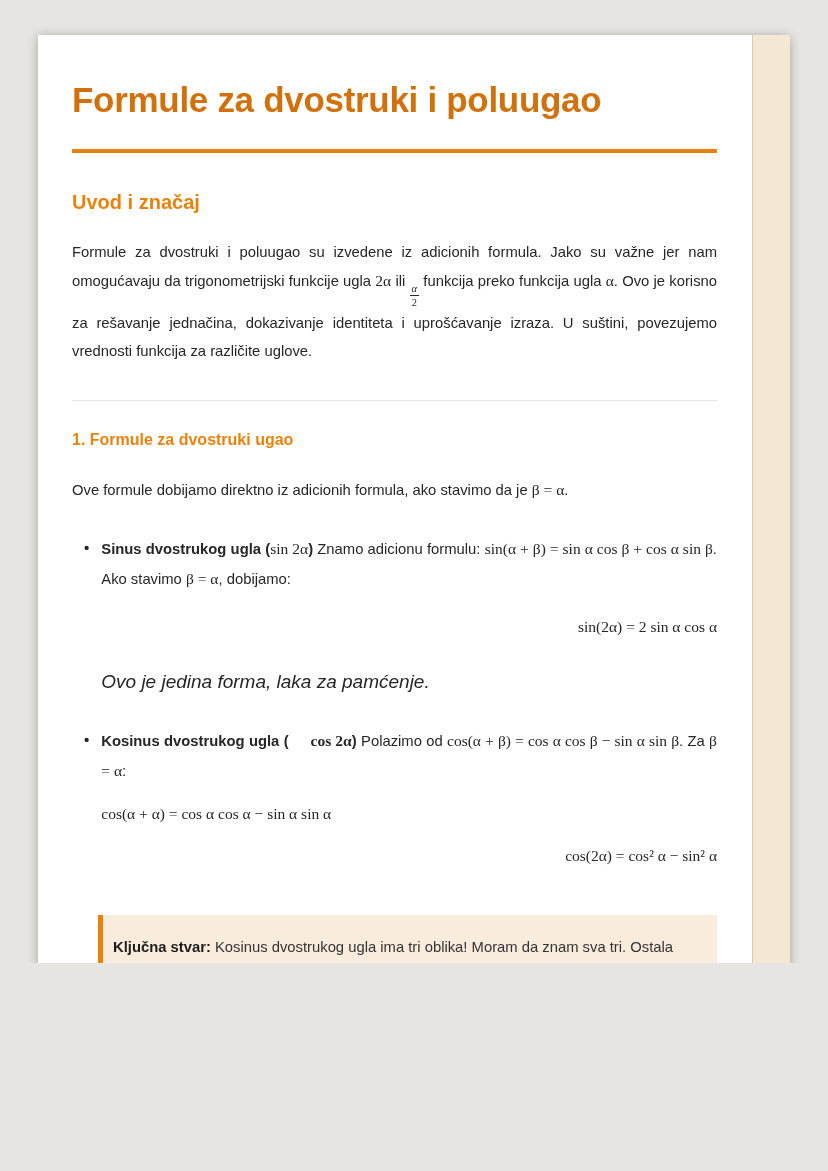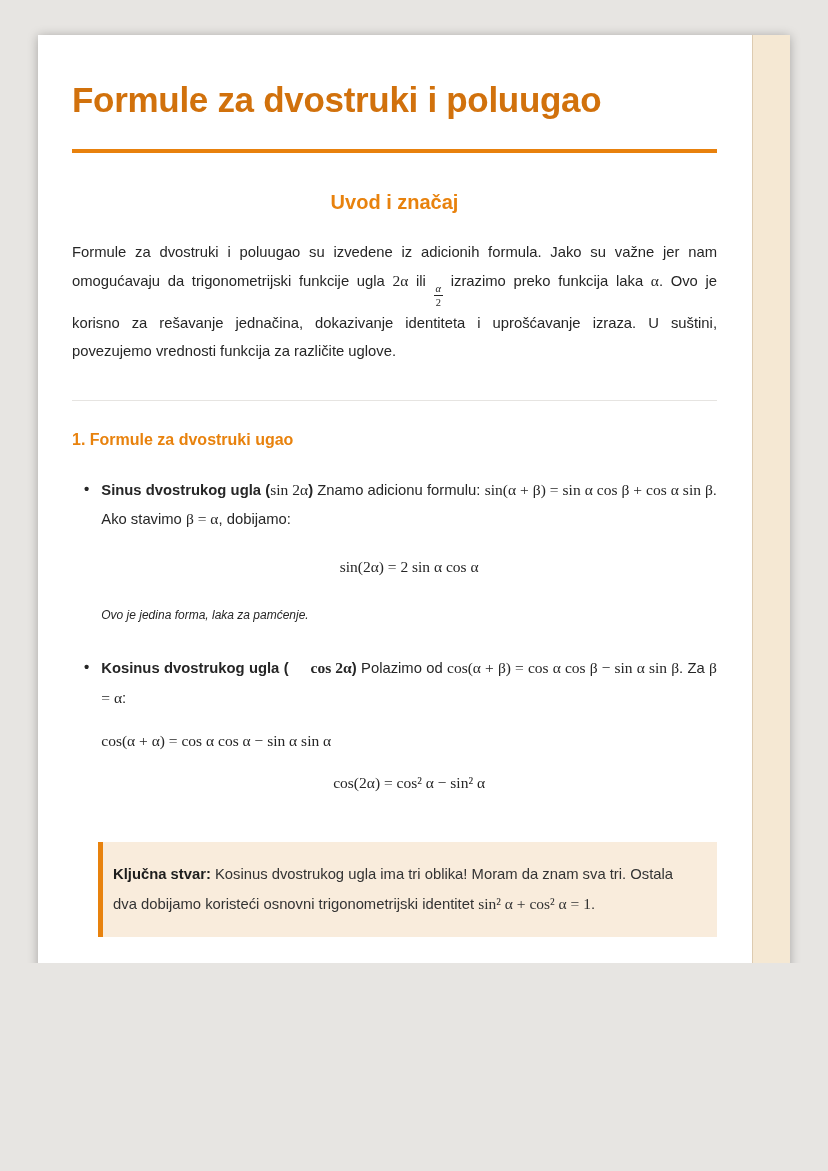--- a/index.html
+++ b/index.html
@@ -34,21 +34,20 @@
     color:#d1710c; letter-spacing:-0.3px;
     margin-bottom:26px;
   }
   .title-rule {
     height:4px; background:#e8810d; border:none;
     margin-bottom:38px;
   }
   h2.section-heading {
     font-size:20px; font-weight:700; color:#e8820d;
     margin-bottom:24px;
-    text-align:center;
   }
   h3.subsection-heading {
     font-size:16px; font-weight:700; color:#e8820d;
     margin-bottom:26px;
   }
   p.body-text {
     font-size:14.8px; line-height:1.92;
     text-align:justify;
   }
   .soft-rule {
@@ -78,26 +77,26 @@
     font-size:15px; line-height:1.9; font-weight:700;
     flex:0 0 auto;
   }
   .bullet-body { flex:1 1 auto; }
   .display-math {
     font-family:"Liberation Serif", serif;
     font-size:15.5px;
     margin:20px 0 6px 0;
   }
   .display-math.centered {
-    text-align:center;
+    text-align:right;
     margin:24px 0 10px 0;
   }
   .note {
     font-style:italic;
-    font-size:12px; line-height:1.9;
+    font-size:19px; line-height:1.9;
     margin-top:28px;
   }
   .callout {
     margin:40px 0 0 26px;
     background:#f9ecdc;
     border-left:5px solid #e8820d;
     padding:18px 24px 18px 10px;
     font-size:14.8px; line-height:1.95;
     color:#333333;
   }
@@ -118,26 +117,27 @@
     <div class="content">
 
       <h1 class="doc-title">Formule za dvostruki i poluugao</h1>
       <hr class="title-rule">
 
       <h2 class="section-heading">Uvod i značaj</h2>
 
       <p class="body-text"><span>Formule za dvostruki i poluugao su izvedene iz adicionih formula. Jako su važne jer nam omogućavaju da trigonometrijski funkcije ugla </span><span class="math">2α</span><span> ili </span><span class="frac">
             <span class="num">α</span>
             <span class="den">2</span>
-          </span><span> izrazimo preko funkcija laka </span><span class="math">α</span><span>. Ovo je korisno za rešavanje jednačina, dokazivanje identiteta i uprošćavanje izraza. U suštini, povezujemo vrednosti funkcija za različite uglove.</span></p>
+          </span><span> funkcija preko funkcija ugla </span><span class="math">α</span><span>. Ovo je korisno za rešavanje jednačina, dokazivanje identiteta i uprošćavanje izraza. U suštini, povezujemo vrednosti funkcija za različite uglove.</span></p>
 
       <hr class="soft-rule">
 
       <h3 class="subsection-heading">1. Formule za dvostruki ugao</h3>
 
+      <p class="body-text lead"><span>Ove formule dobijamo direktno iz adicionih formula, ako stavimo da je </span><span class="math">β = α</span><span>.</span></p>
 
       <div class="bullet-list">
 
         <div class="bullet">
           <span class="bullet-marker">•</span>
           <div class="bullet-body">
             <p class="body-text"><b class="seg">Sinus dvostrukog ugla (</b><b class="seg math" style="font-weight:400;">sin 2α</b><b class="seg">)</b><span> Znamo adicionu formulu: </span><span class="math">sin(α + β) = sin α cos β + cos α sin β</span><span>. Ako stavimo </span><span class="math">β = α</span><span>, dobijamo:</span></p>
             <p class="display-math centered">sin(2α) = 2 sin α cos α</p>
             <p class="note">Ovo je jedina forma, laka za pamćenje.</p>
           </div>

